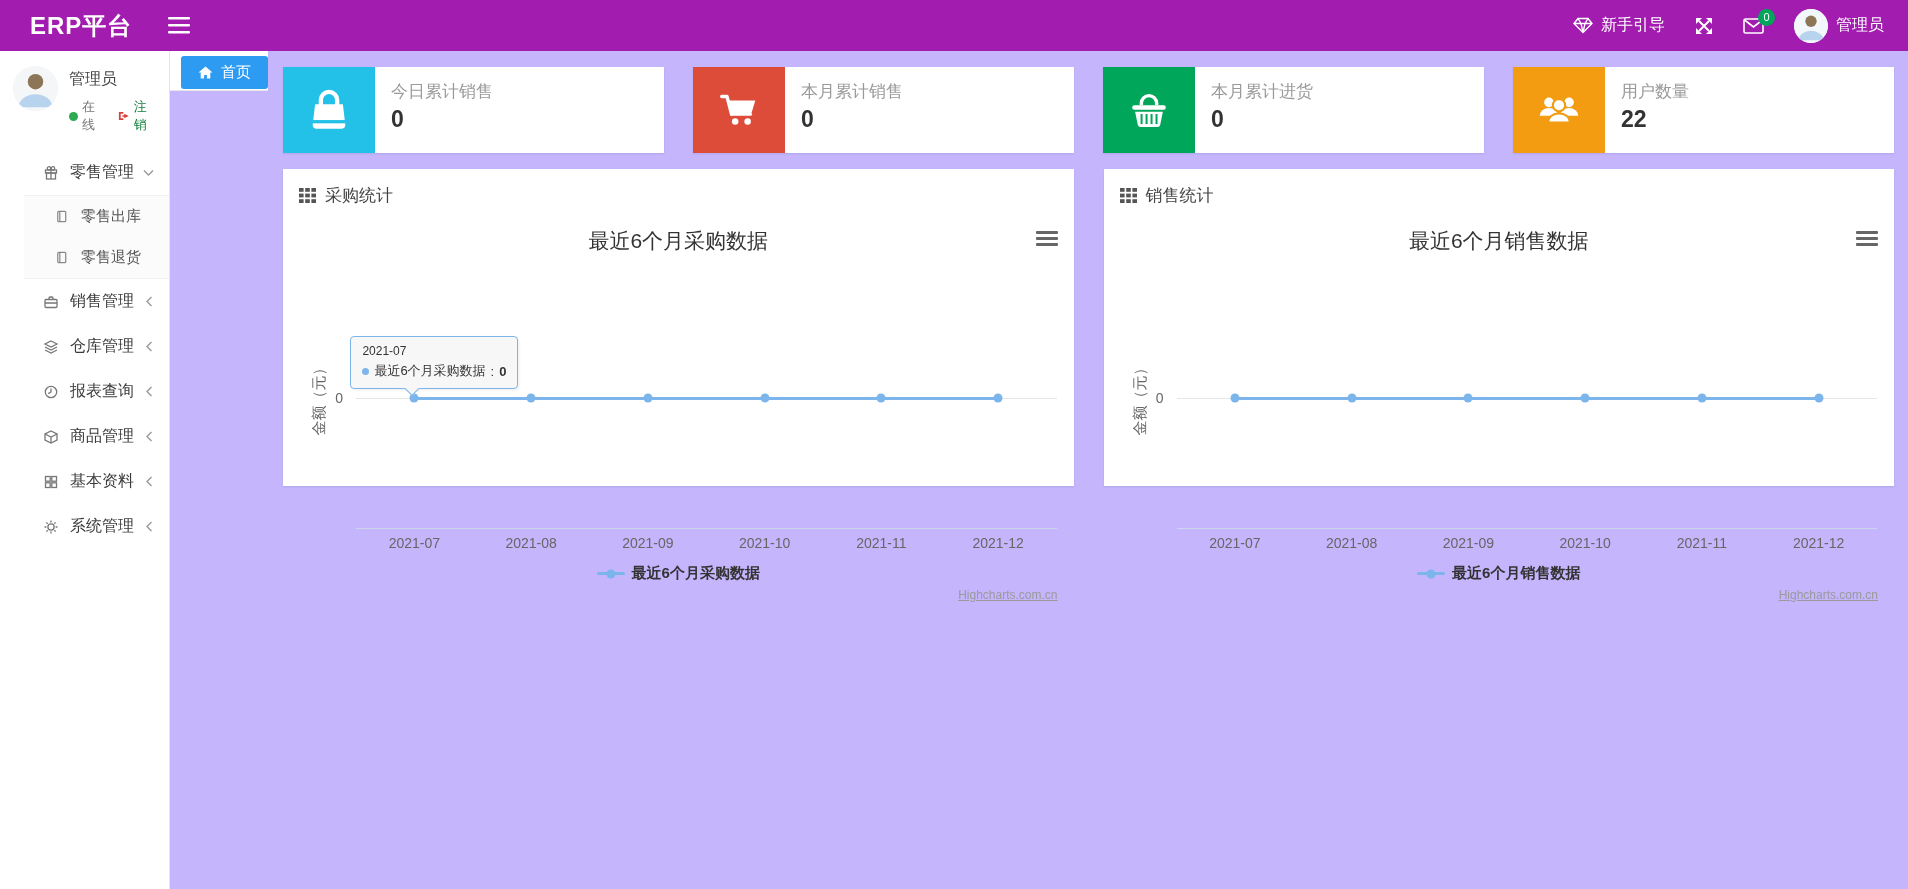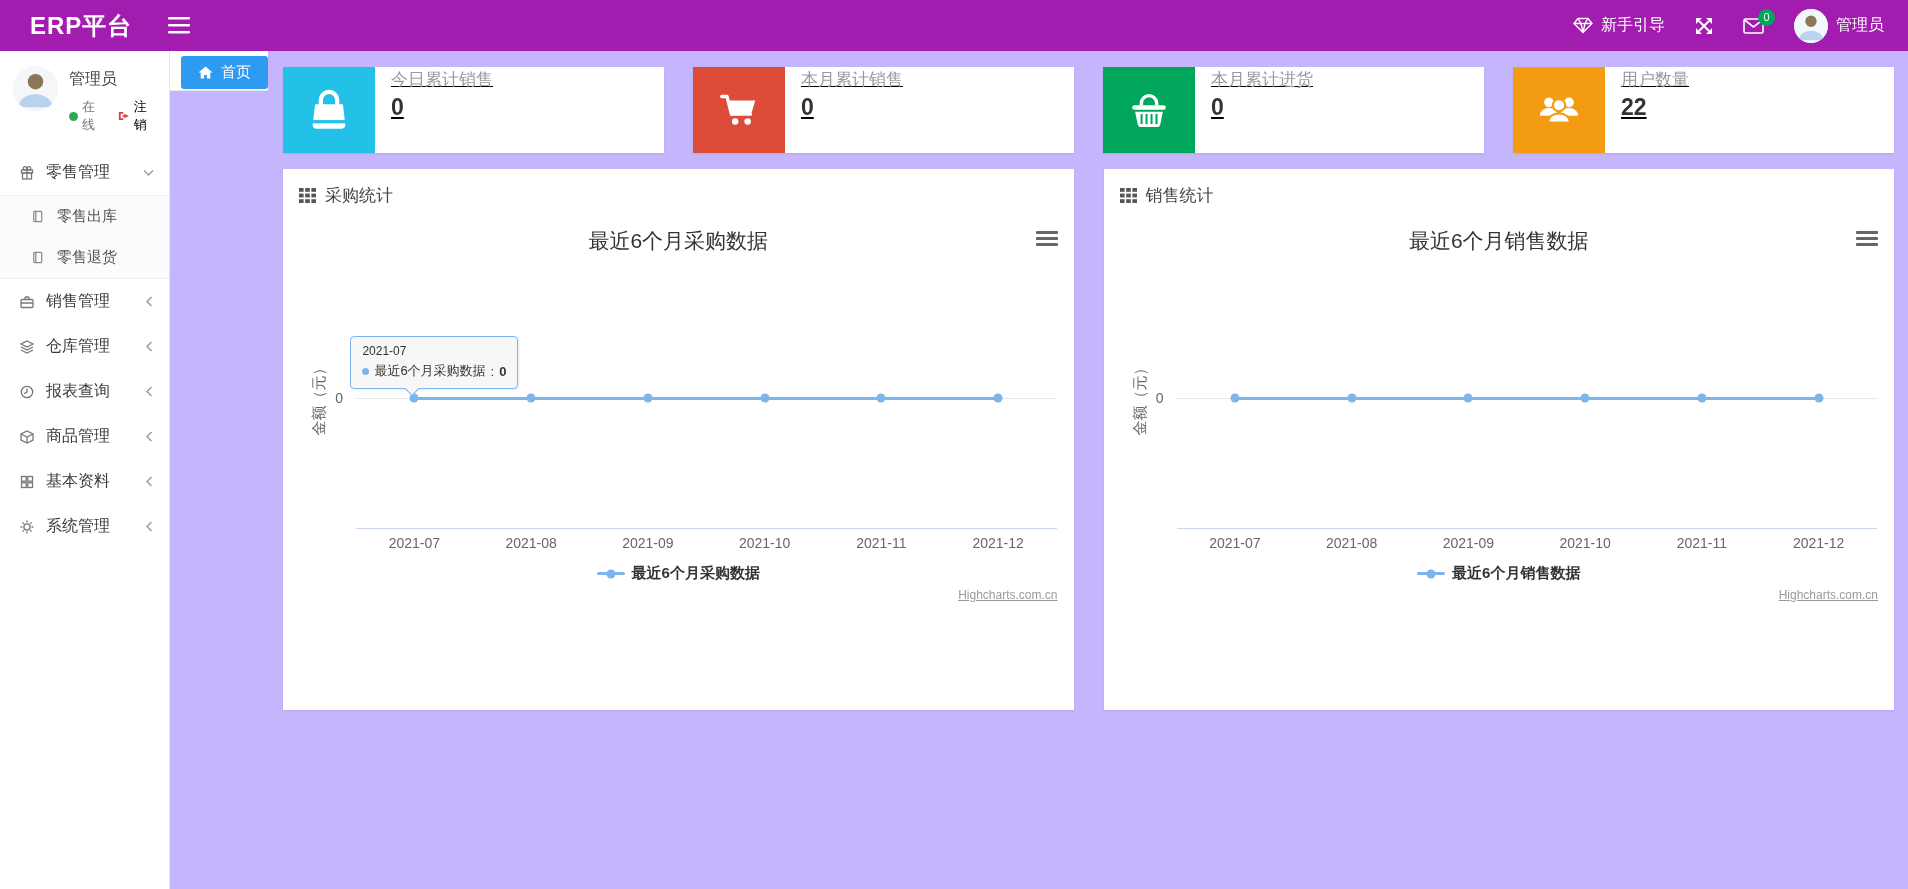--- a/index.html
+++ b/index.html
@@ -26,45 +26,45 @@
   .sidebar { width:170px; background:#fff; border-right:1px solid #e6e6e6; flex:none; }
   .content-col { flex:1; display:flex; flex-direction:row; background:#c4b5fd; min-width:0; }
 
   
   .user-panel { display:flex; padding:15px 10px 10px 13px; align-items:flex-start; }
   .sb-avatar { width:45px; height:45px; border-radius:50%; overflow:hidden; background:#eef3f8; flex:none; }
   .user-info { margin-left:11px; padding-top:3px; }
   .user-name { font-size:16px; color:#444; }
   .user-status { margin-top:8px; font-size:13px; color:#777; display:flex; align-items:center; gap:4px; }
   .dot { width:9px; height:9px; border-radius:50%; background:#2eaa53; flex:none; }
-  .logout { display:inline-flex; align-items:center; gap:4px; margin-left:7px; color:#000000; cursor:pointer; }
-  .menu { margin-top:6px; }
+  .logout { display:inline-flex; align-items:center; gap:4px; margin-left:7px; color:#15803d; cursor:pointer; }
+  .menu { margin-top:6px;margin-left:24px; }
   .menu-item { height:45px; display:flex; align-items:center; padding:0 15px 0 17px;
     font-size:16px; color:#3c3c3c; cursor:pointer; }
   .mi-icon { width:19px; display:inline-flex; justify-content:center; margin-right:10px; color:#777; flex:none; }
   .chev { margin-left:auto; color:#999; display:inline-flex; }
   .submenu { background:#fbfbfb; border-top:1px solid #f1f1f1; border-bottom:1px solid #f1f1f1; }
   .submenu .menu-item { height:41px; padding-left:28px; font-size:15px; color:#555; }
 
   
   .tabbar { background:#fff; height:40px; border-bottom:1px solid #e7e7e7; }
   .tab { display:inline-flex; align-items:center; gap:8px; margin:5px 0 0 11px; background:#2e9bf3;
     color:#fff; font-size:15px; padding:7px 17px; border-radius:3px; cursor:pointer; }
 
   
   .content { flex:1; padding:16px 14px 0 15px; overflow:hidden; }
   .cards-row { display:flex; gap:29px; }
   .card { flex:1; height:86px; background:#fff; display:flex; box-shadow:0 1px 2px rgba(0,0,0,.09); }
   .card-icon { width:92px; flex:none; display:flex; align-items:center; justify-content:center; }
-  .card-body { padding:1px 16px 0;text-decoration:underline; }
+  .card-body { padding:13px 16px 0; }
   .card-label { font-size:17px; color:#9a9a9a; }
   .card-value { font-size:23px; font-weight:bold; color:#333; margin-top:3px; }
 
   .panels-row { display:flex; gap:30px; margin-top:16px; }
-  .panel { flex:1; height:541px; background:#fff; box-shadow:0 1px 2px rgba(0,0,0,.09); min-width:0; }
+  .panel { flex:1; height:317px; background:#fff; box-shadow:0 1px 2px rgba(0,0,0,.09); min-width:0; }
   .panel-header { display:flex; align-items:center; gap:9px; padding:15px 16px 8px; font-size:17px; color:#444; }
 
   
   .chart { position:relative; height:393px; }
   .chart-title { position:absolute; top:12px; left:0; right:0; text-align:center; font-size:21px; color:#333; }
   .export-btn { position:absolute; top:16px; right:16px; width:22px; cursor:pointer;
     display:flex; flex-direction:column; gap:3px; }
   .export-btn span { height:3px; background:#666; border-radius:1px; }
   .ytitle { position:absolute; top:183px; left:36px; transform:translate(-50%,-50%) rotate(-90deg);
     font-size:15px; color:#666; white-space:nowrap; }

